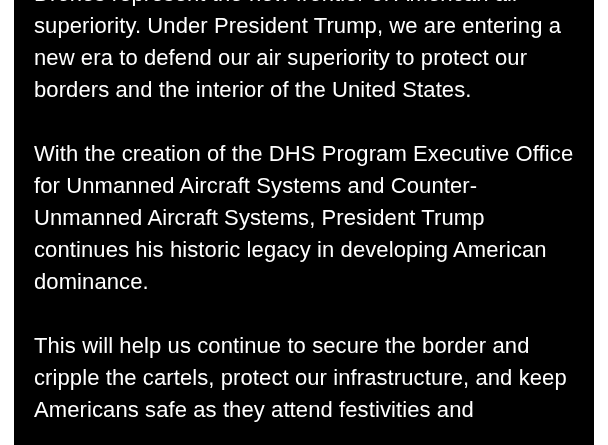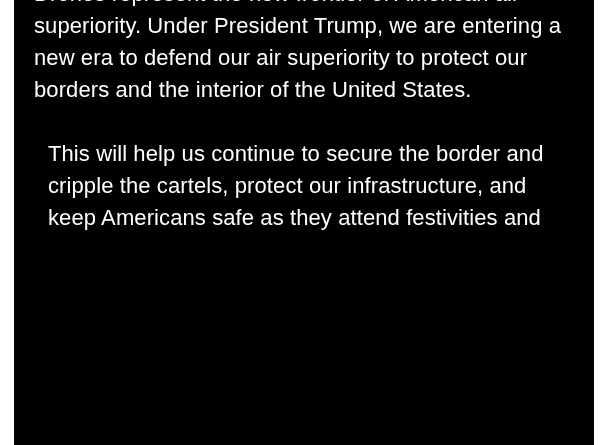--- a/index.html
+++ b/index.html
@@ -39,21 +39,20 @@
     line-height: 32px;
     letter-spacing: 0.1px;
     font-weight: 400;
   }
   .paragraph {
     margin: 0 0 32px 0;
     white-space: normal;
   }
   .paragraph:last-child {
     margin-bottom: 0;
-    margin-left: 14px;
   }
   
   .page-margin {
     position: absolute;
     top: 0;
     width: 14px;
     height: 445px;
     background: #ffffff;
   }
   .page-margin.left { left: 0; }
@@ -62,16 +61,17 @@
 </head>
 <body>
 
 <div id="page">
   <div class="page-margin left"></div>
   <div class="page-margin right"></div>
 
   <div class="article-surface">
     <div class="article-body">
       <p class="paragraph">Drones represent the new frontier of American air superiority. Under President Trump, we are entering a new era to defend our air superiority to protect our borders and the interior of the United States.</p>
+      <p class="paragraph">With the creation of the DHS Program Executive Office for Unmanned Aircraft Systems and Counter-Unmanned Aircraft Systems, President Trump continues his historic legacy in developing American dominance.</p>
       <p class="paragraph">This will help us continue to secure the border and cripple the cartels, protect our infrastructure, and keep Americans safe as they attend festivities and</p>
     </div>
   </div>
 </div>
 
 </body></html>

